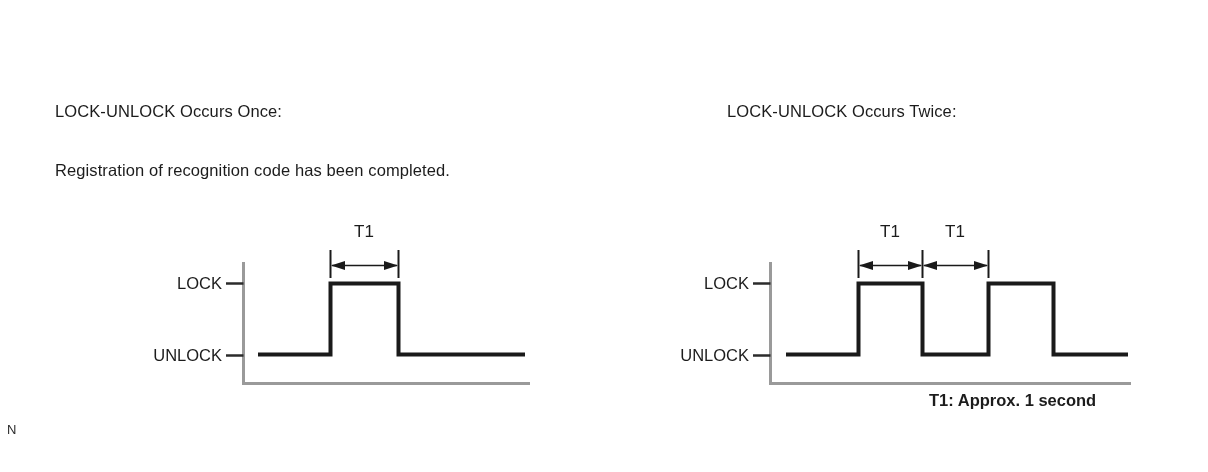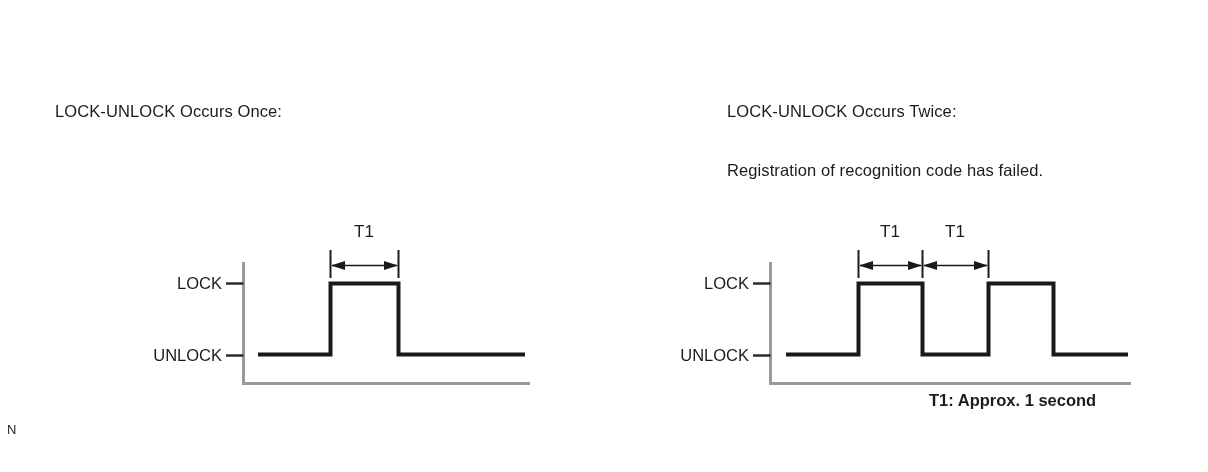--- a/index.html
+++ b/index.html
@@ -73,20 +73,21 @@
     color: #2b2b2b;
   }
 </style>
 </head>
 <body>
 
 <div class="panel" id="panel-left">
 
   <div class="heading title">LOCK-UNLOCK Occurs Once:</div>
 
+  <div class="heading subtitle">Registration of recognition code has been completed.</div>
 
   <div class="diagram">
     <svg width="604" height="472" viewBox="0 0 604 472" xmlns="http://www.w3.org/2000/svg">
 
       <path d="M 243.5 262 L 243.5 383.5 L 530 383.5" stroke="#9a9a9a" stroke-width="3" fill="none"></path>
 
       <line x1="226" y1="283.5" x2="243.5" y2="283.5" stroke="#2b2b2b" stroke-width="2.5"></line>
       <line x1="226" y1="355.5" x2="243.5" y2="355.5" stroke="#2b2b2b" stroke-width="2.5"></line>
 
       <text class="axis-label" x="222" y="289" text-anchor="end">LOCK</text>
@@ -106,21 +107,20 @@
       <text class="dim-label" x="364" y="237">T1</text>
 
     </svg>
   </div>
 </div>
 
 <div class="panel" id="panel-right">
 
   <div class="heading title">LOCK-UNLOCK Occurs Twice:</div>
 
-  <div class="heading subtitle">Registration of recognition code has failed.</div>
 
   <div class="diagram">
     <svg width="604" height="472" viewBox="0 0 604 472" xmlns="http://www.w3.org/2000/svg">
 
       <path d="M 166.5 262 L 166.5 383.5 L 527 383.5" stroke="#9a9a9a" stroke-width="3" fill="none"></path>
 
       <line x1="149" y1="283.5" x2="166.5" y2="283.5" stroke="#2b2b2b" stroke-width="2.5"></line>
       <line x1="149" y1="355.5" x2="166.5" y2="355.5" stroke="#2b2b2b" stroke-width="2.5"></line>
 
       <text class="axis-label" x="145" y="289" text-anchor="end">LOCK</text>

